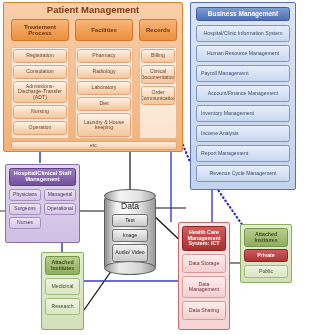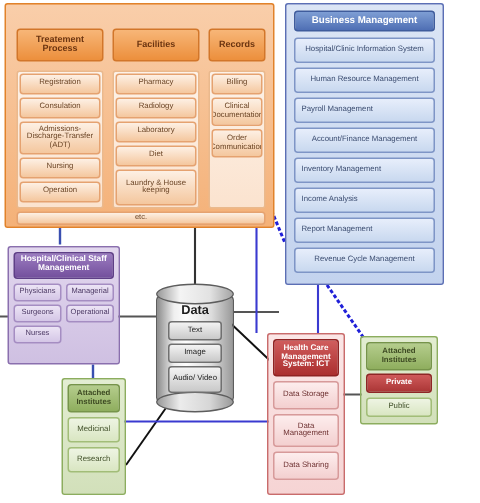--- a/index.html
+++ b/index.html
@@ -61,21 +61,21 @@
   .cyl-body{position:absolute;left:0;top:7px;width:52px;height:73px;
             background-image:linear-gradient(to right,#8e8e8e,#efefef 22%,#fdfdfd 38%,#dcdcdc 72%,#9a9a9a);
             border:1.2px solid #5d5d5d;border-radius:5px/4px;box-sizing:border-box;}
   .cyl-top{position:absolute;left:0;top:0px;width:52px;height:14px;
            background-image:linear-gradient(to right,#9a9a9a,#f4f4f4 30%,#e2e2e2 70%,#a5a5a5);
            border:1.2px solid #5d5d5d;border-radius:50%;box-sizing:border-box;}
   .cyl-bot{position:absolute;left:0;top:72px;width:52px;height:14px;
            background-image:linear-gradient(to right,#9a9a9a,#ececec 30%,#d6d6d6 70%,#9a9a9a);
            border:1.2px solid #5d5d5d;border-radius:50%;box-sizing:border-box;}
   .cyl-label{position:absolute;left:0;top:12px;width:52px;text-align:center;
-             font-size:8.5px;font-weight:bold;color:#1d1d1d;}
+             font-size:8.5px;font-weight:normal;color:#1d1d1d;}
   .d-node{background-image:linear-gradient(to bottom,#f3f3f3,#c9c9c9);
           border:1px solid #707070;color:#222;}
 
   svg#wires{position:absolute;left:0;top:0;width:300px;height:335px;}
 </style>
 </head>
 <body>
 
 <div id="stage">
 
@@ -104,20 +104,21 @@
 
     <line x1="62" y1="281" x2="190" y2="281" stroke="#3a3ad0" stroke-width="1.4"></line>
 
     <line x1="228" y1="263" x2="243" y2="263" stroke="#555" stroke-width="1.4"></line>
 
     <line x1="0" y1="211" x2="20" y2="211" stroke="#555" stroke-width="1.2"></line>
   </svg>
 
   <div class="grp o-grp" style="left:3px;top:2px;width:180px;height:150px;">
   </div>
+  <div style="position:absolute;left:3px;top:4px;width:180px;text-align:center;font-size:9.5px;font-weight:bold;color:#7a3c10;">Patient Management</div>
 
   <div class="node hdr o-hdr" style="left:11px;top:19px;width:58px;height:22px;font-size:6px;padding:1px;">Treatement Process</div>
   <div class="node hdr o-hdr" style="left:75px;top:19px;width:58px;height:22px;font-size:6px;padding:1px;">Facilities</div>
   <div class="node hdr o-hdr" style="left:139px;top:19px;width:38px;height:22px;font-size:6px;padding:1px;">Records</div>
 
   <div class="o-inner" style="left:11px;top:47px;width:58px;height:92px;"></div>
   <div class="node o-node" style="left:13px;top:49px;width:54px;height:14px;font-size:5.2px;">Registration</div>
   <div class="node o-node" style="left:13px;top:65px;width:54px;height:14px;font-size:5.2px;">Consulation</div>
   <div class="node o-node" style="left:13px;top:81px;width:54px;height:22px;font-size:5.2px;padding:1px;">Admissions-Discharge-Transfer (ADT)</div>
   <div class="node o-node" style="left:13px;top:105px;width:54px;height:14px;font-size:5.2px;">Nursing</div>

